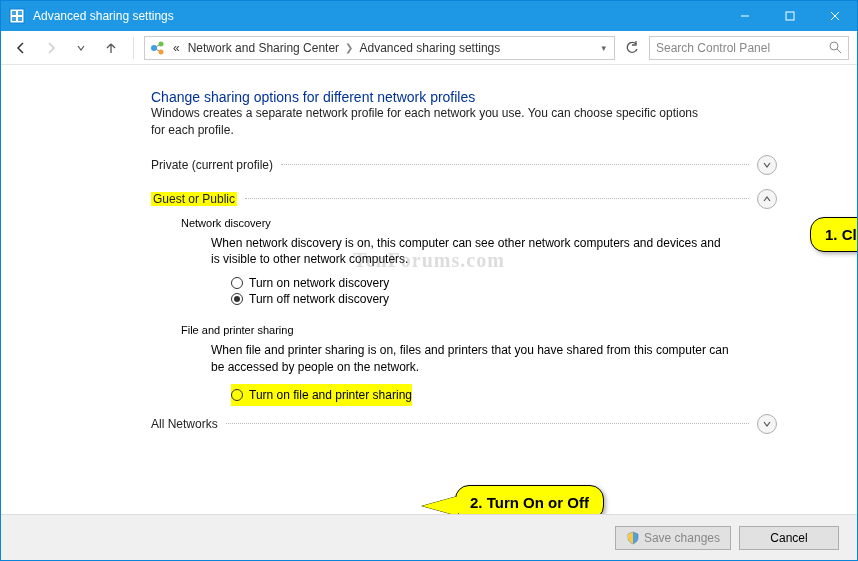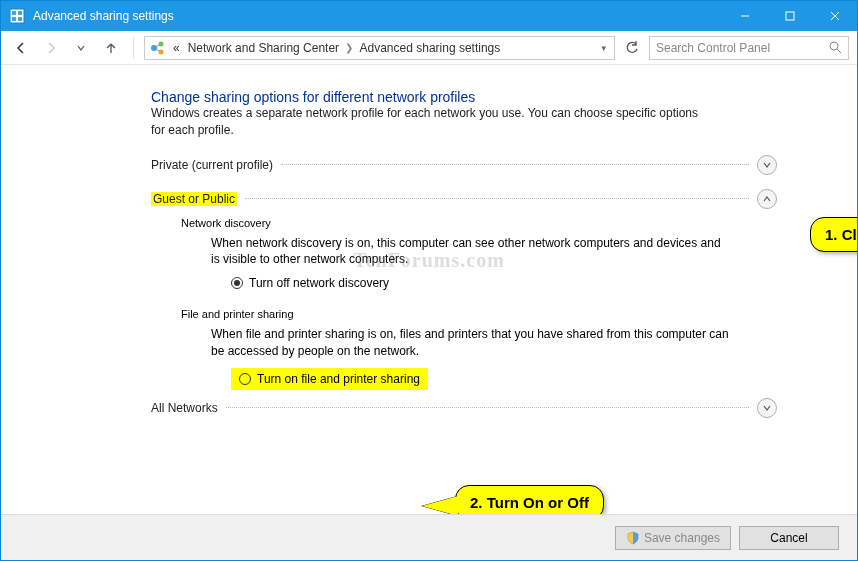--- a/index.html
+++ b/index.html
@@ -26,21 +26,21 @@
   .section-row { display:flex; align-items:center; font-size:12px; color:#222; margin:8px 0; }
   .section-row .label { white-space:nowrap; }
   .section-row .rule { flex:1; border-bottom:1px dotted #bbb; margin:0 8px; height:1px; align-self:center; }
   .section-row .chevcircle { width:20px; height:20px; border:1px solid #adadad; border-radius:50%; display:flex; align-items:center; justify-content:center; background:#f5f5f5; }
   .section-row .chevcircle svg { width:10px; height:10px; }
   .highlight { background:#ffff00; padding:0 2px; }
   .sub { margin-left:30px; margin-top:6px; }
   .sub .subtitle { font-size:11px; margin:4px 0 6px 0; }
   .sub .subtext { font-size:12px; max-width:520px; margin-left:30px; line-height:1.4; margin-bottom:8px; }
   .radios { margin-left:50px; }
-  .radios.hl { background:#ffff00; display:inline-block; padding:2px 8px; }
+  .radios.hl { background:#ffff00; display:inline-block; padding:2px 0; }
   .radio { font-size:12px; display:flex; align-items:center; gap:6px; margin:2px 0; }
   .radio .dot { width:12px; height:12px; border:1px solid #333; border-radius:50%; display:flex; align-items:center; justify-content:center; }
   .radio .dot.sel::after { content:""; width:6px; height:6px; background:#333; border-radius:50%; }
   .buttonbar { height:46px; background:#f0f0f0; border-top:1px solid #ddd; display:flex; align-items:center; justify-content:flex-end; padding:0 18px; gap:8px; }
   .btn { min-width:100px; height:24px; font-size:12px; border:1px solid #adadad; background:#e1e1e1; display:flex; align-items:center; justify-content:center; gap:4px; padding:0 10px; }
   .btn.disabled { color:#888; }
   .callout { position:absolute; background:#ffff00; border:1px solid #000; border-radius:14px; padding:8px 14px; font-weight:bold; font-size:15px; color:#000; box-shadow:2px 2px 4px rgba(0,0,0,.3); }
   .callout1 { top:152px; right:-58px; }
   .callout2 { top:420px; left:454px; }
   .callout2::before { content:""; position:absolute; left:-34px; top:10px; width:0; height:0; border-top:10px solid transparent; border-bottom:10px solid transparent; border-right:36px solid #ffff00; filter:drop-shadow(-1px 0 0 #000); }
@@ -157,20 +157,24 @@
           <path d="M2 7 L5 3 L8 7" fill="none" stroke="#555" stroke-width="1.2"></path>
         </svg>
       </span>
   </div>
 
   <div class="sub">
     <div class="subtitle">Network discovery</div>
     <div class="subtext">When network discovery is on, this computer can see other network computers and devices and is visible to other network computers.</div>
     <div class="radios">
       <label class="radio">
+          <span class="dot"></span>
+          <span>Turn on network discovery</span>
+        </label>
+      <label class="radio">
           <span class="dot sel"></span>
           <span>Turn off network discovery</span>
         </label>
     </div>
 
     <div class="subtitle" style="margin-top:18px;">File and printer sharing</div>
     <div class="subtext">When file and printer sharing is on, files and printers that you have shared from this computer can be accessed by people on the network.</div>
     <div class="radios hl">
       <label class="radio">
           <span class="dot"></span>

